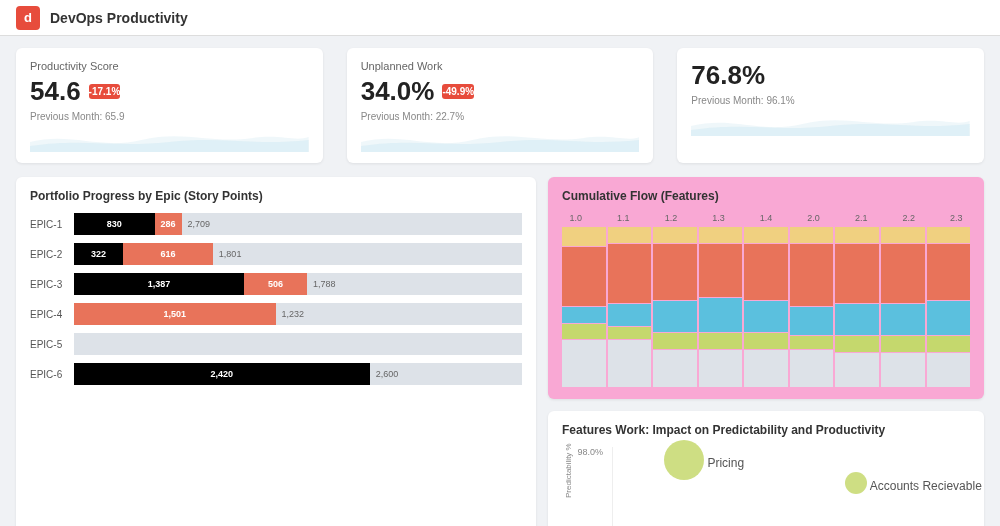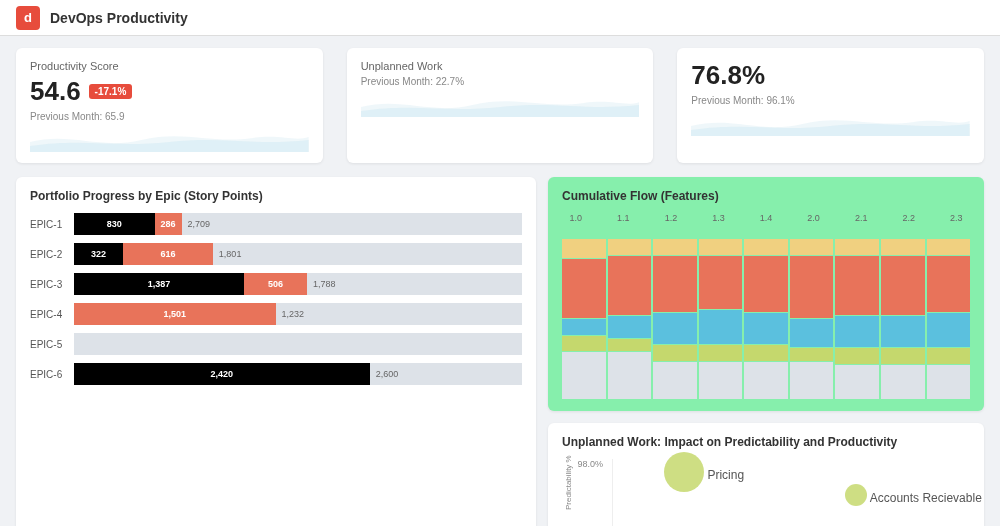--- a/index.html
+++ b/index.html
@@ -22,44 +22,44 @@
     .kpi-row { display: flex; gap: 24px; margin-bottom: 14px; }
     .kpi-card {
       flex: 1; background: #fff; border-radius: 6px; padding: 12px 14px 8px;
       box-shadow: 0 1px 3px rgba(0,0,0,0.08); position: relative; overflow: hidden;
     }
     .kpi-label { font-size: 11px; color: #666; margin-bottom: 4px; }
     .kpi-value-row { display: flex; align-items: center; gap: 8px; margin-bottom: 4px; }
     .kpi-value { font-size: 26px; font-weight: 600; color: #222; }
     .kpi-badge {
       background: #e74c3c; color: #fff; font-size: 10px; font-weight: bold;
-      padding: 2px 6px; border-radius: 3px;
+      padding: 2px 0; border-radius: 3px;
     }
     .kpi-prev { font-size: 10px; color: #888; }
 
     
     .bottom-row { display: flex; gap: 12px; }
     .left-panel { flex: 0 0 520px; background: #fff; border-radius: 6px; padding: 12px 14px; box-shadow: 0 1px 3px rgba(0,0,0,0.08); }
     .right-panel { flex: 1; display: flex; flex-direction: column; gap: 12px; }
 
     .panel-title { font-size: 12px; font-weight: 600; color: #333; margin-bottom: 10px; }
 
     
     .epic-row { display: flex; align-items: center; margin-bottom: 8px; }
     .epic-label { font-size: 10px; color: #555; width: 44px; flex-shrink: 0; }
     .bar-container { flex: 1; height: 22px; display: flex; position: relative; }
     .bar-blue { background: #000000; height: 22px; display: flex; align-items: center; justify-content: center; font-size: 9px; font-weight: bold; color: #fff; }
     .bar-orange { background: #e8735a; height: 22px; display: flex; align-items: center; justify-content: center; font-size: 9px; font-weight: bold; color: #fff; }
     .bar-gray { background: #dde2e8; height: 22px; display: flex; align-items: center; padding-left: 6px; font-size: 9px; color: #666; flex: 1; }
 
     
-    .cumflow-card { background: #86efac; border-radius: 6px; padding: 12px 14px; box-shadow: 0 1px 3px rgba(0,0,0,0.08); }
+    .cumflow-card { background: #f9a8d4; border-radius: 6px; padding: 12px 14px; box-shadow: 0 1px 3px rgba(0,0,0,0.08); }
     .cf-chart { display: flex; height: 160px; gap: 2px; align-items: flex-end; }
     .cf-col { display: flex; flex-direction: column; flex: 1; height: 100%; }
-    .cf-header-row { display: flex; gap: 20px; margin-bottom: 16px; }
+    .cf-header-row { display: flex; gap: 20px; margin-bottom: 4px; }
     .cf-header-cell { flex: 1; text-align: center; font-size: 9px; color: #666; }
 
     
     .bubble-card { background: #fff; border-radius: 6px; padding: 12px 14px; box-shadow: 0 1px 3px rgba(0,0,0,0.08); flex: 1; position: relative; min-height: 120px; }
     .bubble-chart { position: relative; width: 100%; height: 90px; margin-top: 6px; }
     .y-axis { position: absolute; left: 0; top: 0; bottom: 0; width: 45px; display: flex; flex-direction: column; justify-content: space-between; }
     .y-label { font-size: 9px; color: #888; text-align: right; padding-right: 4px; }
     .bubble-area { position: absolute; left: 50px; right: 0; top: 0; bottom: 0; border-left: 1px solid #eee; border-bottom: 1px solid #eee; }
     .bubble {
       position: absolute; border-radius: 50%;
@@ -91,20 +91,24 @@
       <span class="kpi-badge">-17.1%</span>
     </div>
     <div class="kpi-prev">Previous Month: 65.9</div>
     <svg class="wave-svg" viewBox="0 0 200 30" preserveAspectRatio="none">
       <path d="M0,20 C30,10 50,28 80,18 C110,8 130,22 160,16 C180,12 190,20 200,15 L200,30 L0,30 Z" fill="#e8f4f8" opacity="0.7"></path>
       <path d="M0,24 C40,16 60,26 100,20 C140,14 160,24 200,18 L200,30 L0,30 Z" fill="#d0eaf4" opacity="0.5"></path>
     </svg>
   </div>
       <div class="kpi-card">
     <div class="kpi-label">Unplanned Work</div>
+    <div class="kpi-value-row">
+      <span class="kpi-value">34.0%</span>
+      <span class="kpi-badge">-49.9%</span>
+    </div>
     <div class="kpi-prev">Previous Month: 22.7%</div>
     <svg class="wave-svg" viewBox="0 0 200 30" preserveAspectRatio="none">
       <path d="M0,20 C30,10 50,28 80,18 C110,8 130,22 160,16 C180,12 190,20 200,15 L200,30 L0,30 Z" fill="#e8f4f8" opacity="0.7"></path>
       <path d="M0,24 C40,16 60,26 100,20 C140,14 160,24 200,18 L200,30 L0,30 Z" fill="#d0eaf4" opacity="0.5"></path>
     </svg>
   </div>
       <div class="kpi-card">
     <div class="kpi-value-row">
       <span class="kpi-value">76.8%</span>
 
@@ -245,21 +249,21 @@
               <div class="cf-segment" style="background: rgb(240, 208, 128); flex: 10 1 0%;"></div>
               <div class="cf-segment" style="background: rgb(232, 115, 90); flex: 36 1 0%;"></div>
               <div class="cf-segment" style="background: rgb(91, 192, 222); flex: 22 1 0%;"></div>
               <div class="cf-segment" style="background: rgb(197, 216, 109); flex: 10 1 0%;"></div>
               <div class="cf-segment" style="background: rgb(221, 226, 232); flex: 22 1 0%;"></div>
             </div>
           </div>
       </div>
 
       <div class="bubble-card">
-        <div class="panel-title">Unplanned Work: Impact on Predictability and Productivity</div>
+        <div class="panel-title">Features Work: Impact on Predictability and Productivity</div>
         <div class="bubble-chart">
           <div class="y-axis">
             <span class="y-label">98.0%</span>
 
           </div>
           <span style="position:absolute;left:0;top:50%;transform:translateY(-50%) rotate(-90deg);font-size:8px;color:#888;white-space:nowrap;width:12px;text-align:center;">Predictability %</span>
           <div class="bubble-area" id="bubble-area">
               <div class="bubble" style="width: 40px; height: 40px; background: rgb(197, 216, 109); left: calc(20% - 20px); top: calc(15% - 20px); opacity: 0.85;"></div>
               <div class="bubble-label" style="left: calc(20% + 23px); top: calc(15% - 4px);">Pricing</div>
               <div class="bubble" style="width: 22px; height: 22px; background: rgb(197, 216, 109); left: calc(68% - 11px); top: calc(40% - 11px); opacity: 0.85;"></div>

